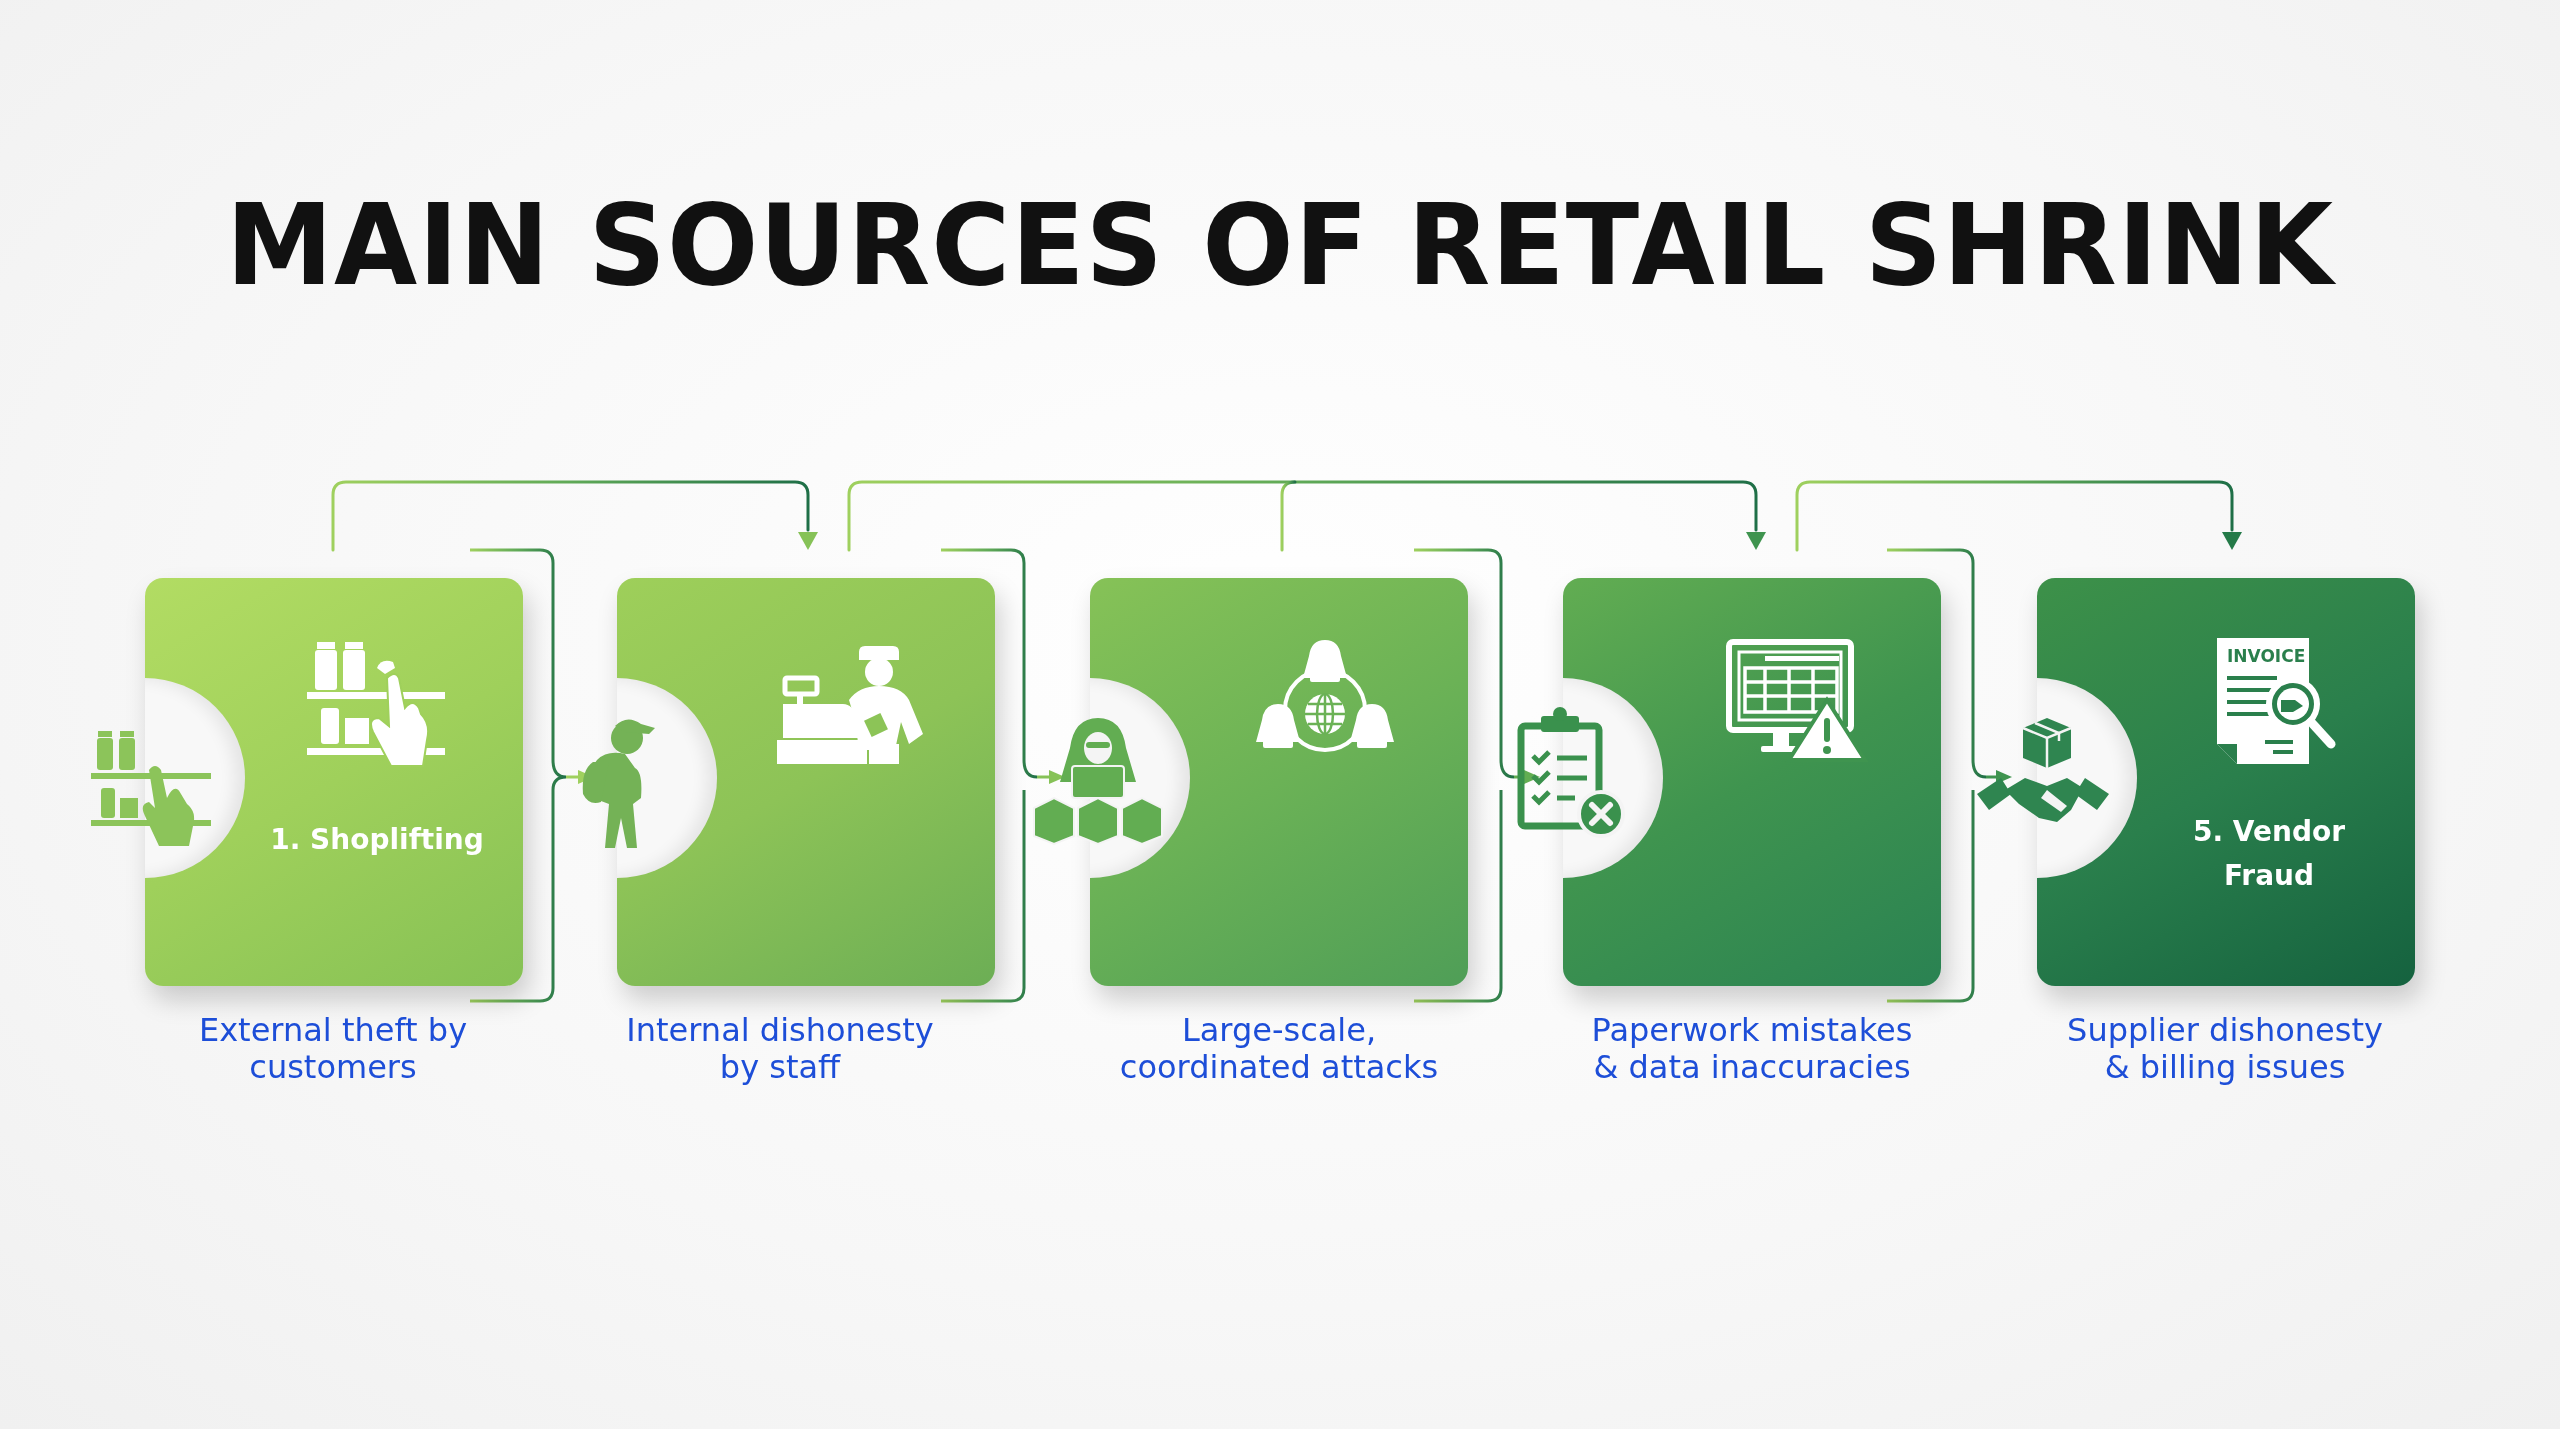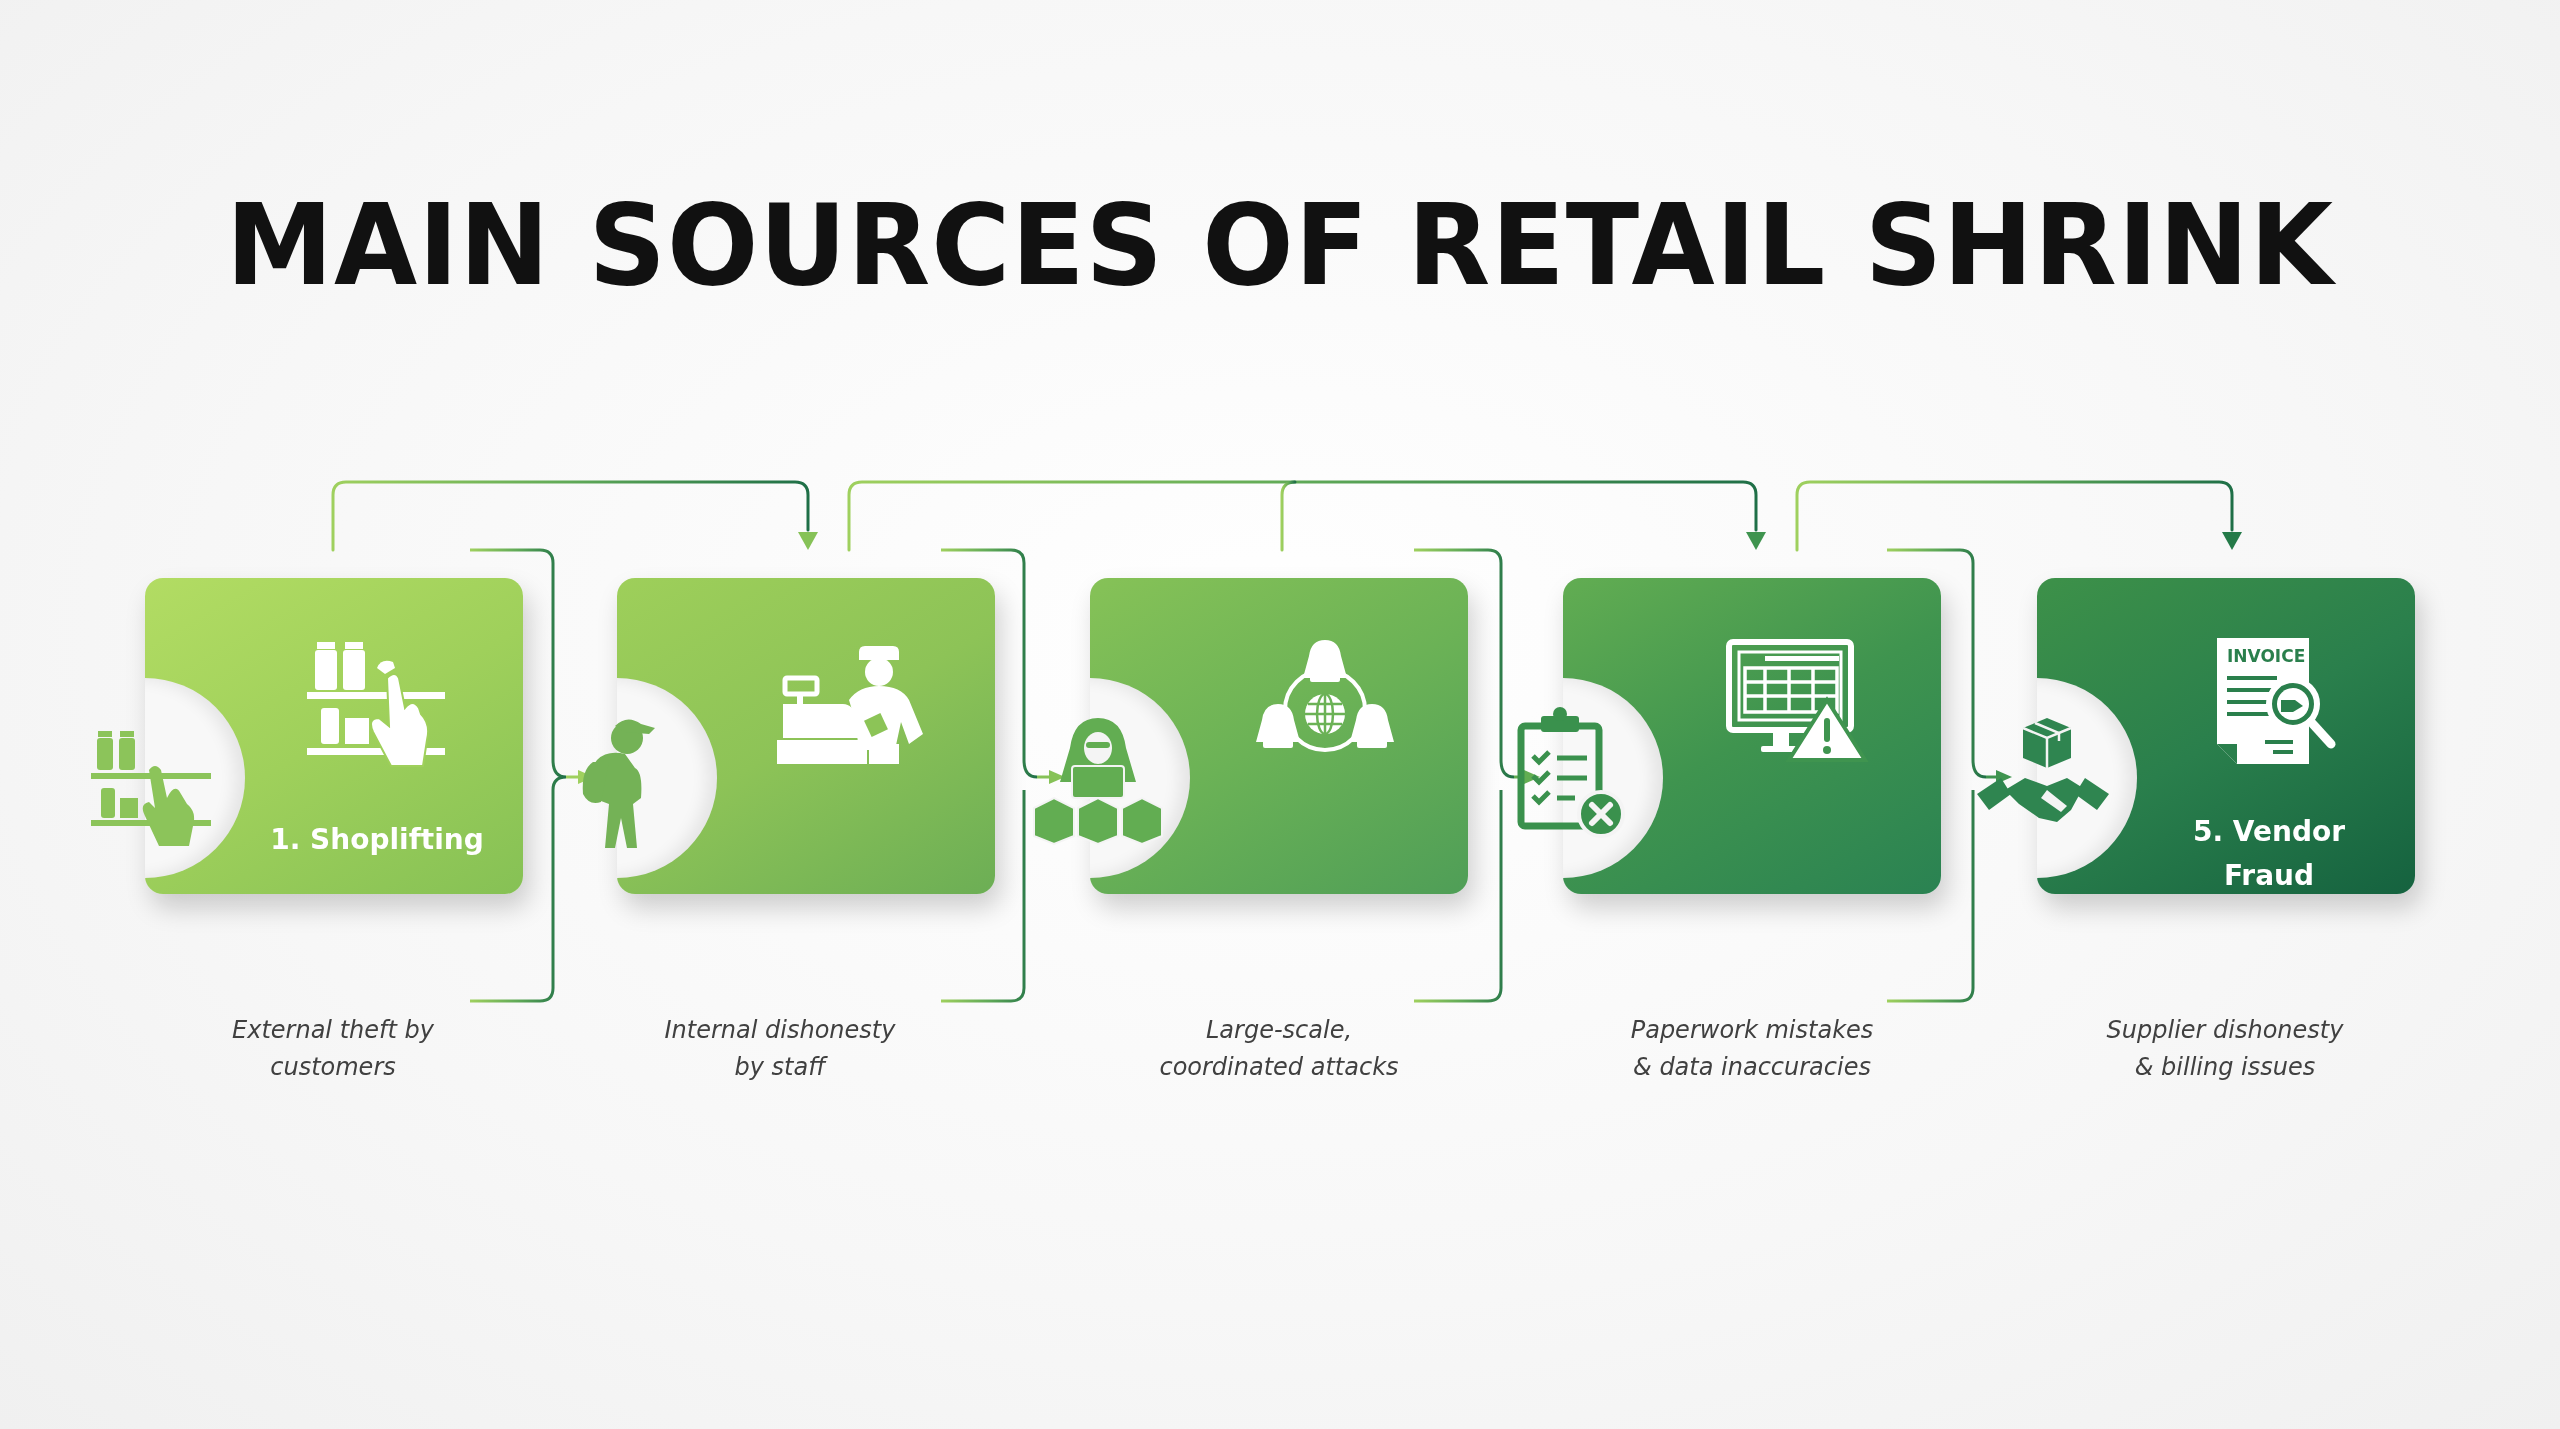--- a/index.html
+++ b/index.html
@@ -10,21 +10,21 @@
     position: relative;
   }
   .title {
     position: absolute; left: 0; top: 180px; width: 2560px;
     text-align: center; font-size: 112px; font-weight: 700; color: #111;
     letter-spacing: 1px; font-family: "DejaVu Sans", sans-serif;
     transform: scaleX(0.96);
   }
   svg.connectors { position: absolute; left: 0; top: 0; }
   .card {
-    position: absolute; top: 578px; width: 378px; height: 316px;
+    position: absolute; top: 578px; width: 378px; height: 408px;
     border-radius: 18px;
     box-shadow: 6px 14px 26px rgba(0,0,0,0.18);
     overflow: visible;
   }
   .card .notch {
     position: absolute; left: -100px; top: 100px; width: 200px; height: 200px;
     border-radius: 50%;
     background: #f8f8f8;
     box-shadow: inset -10px 0 16px rgba(0,0,0,0.08);
     clip-path: inset(0 0 0 100px);
@@ -35,23 +35,22 @@
   .card .side-icon {
     position: absolute; left: -58px; top: 120px; width: 140px; height: 150px;
   }
   .card .label {
     position: absolute; left: 96px; right: 10px; top: 232px;
     color: #fff; font-weight: 700; font-size: 28px; line-height: 44px;
     text-align: center; font-family: "DejaVu Sans", sans-serif;
   }
   .caption {
     position: absolute; top: 1012px; width: 360px; text-align: center;
-    font-size: 24px; line-height: 37px; color: #404040;
+    font-size: 32px; line-height: 37px; color: #1d4ed8;
     font-family: "DejaVu Sans", sans-serif;
-    font-style: italic;
   }
   .c1 { left: 145px; background: linear-gradient(150deg, #b2dc63 0%, #9fd05b 50%, #86c155 100%); }
   .c2 { left: 617px; background: linear-gradient(150deg, #9ecf5a 0%, #8dc357 50%, #6cae55 100%); }
   .c3 { left: 1090px; background: linear-gradient(150deg, #86c257 0%, #6bb256 50%, #4f9e57 100%); }
   .c4 { left: 1563px; background: linear-gradient(150deg, #62ad52 0%, #3f944f 50%, #2a8252 100%); }
   .c5 { left: 2037px; background: linear-gradient(150deg, #3d9149 0%, #2a7f4c 50%, #15623f 100%); }
 </style>
 </head>
 <body>
 

